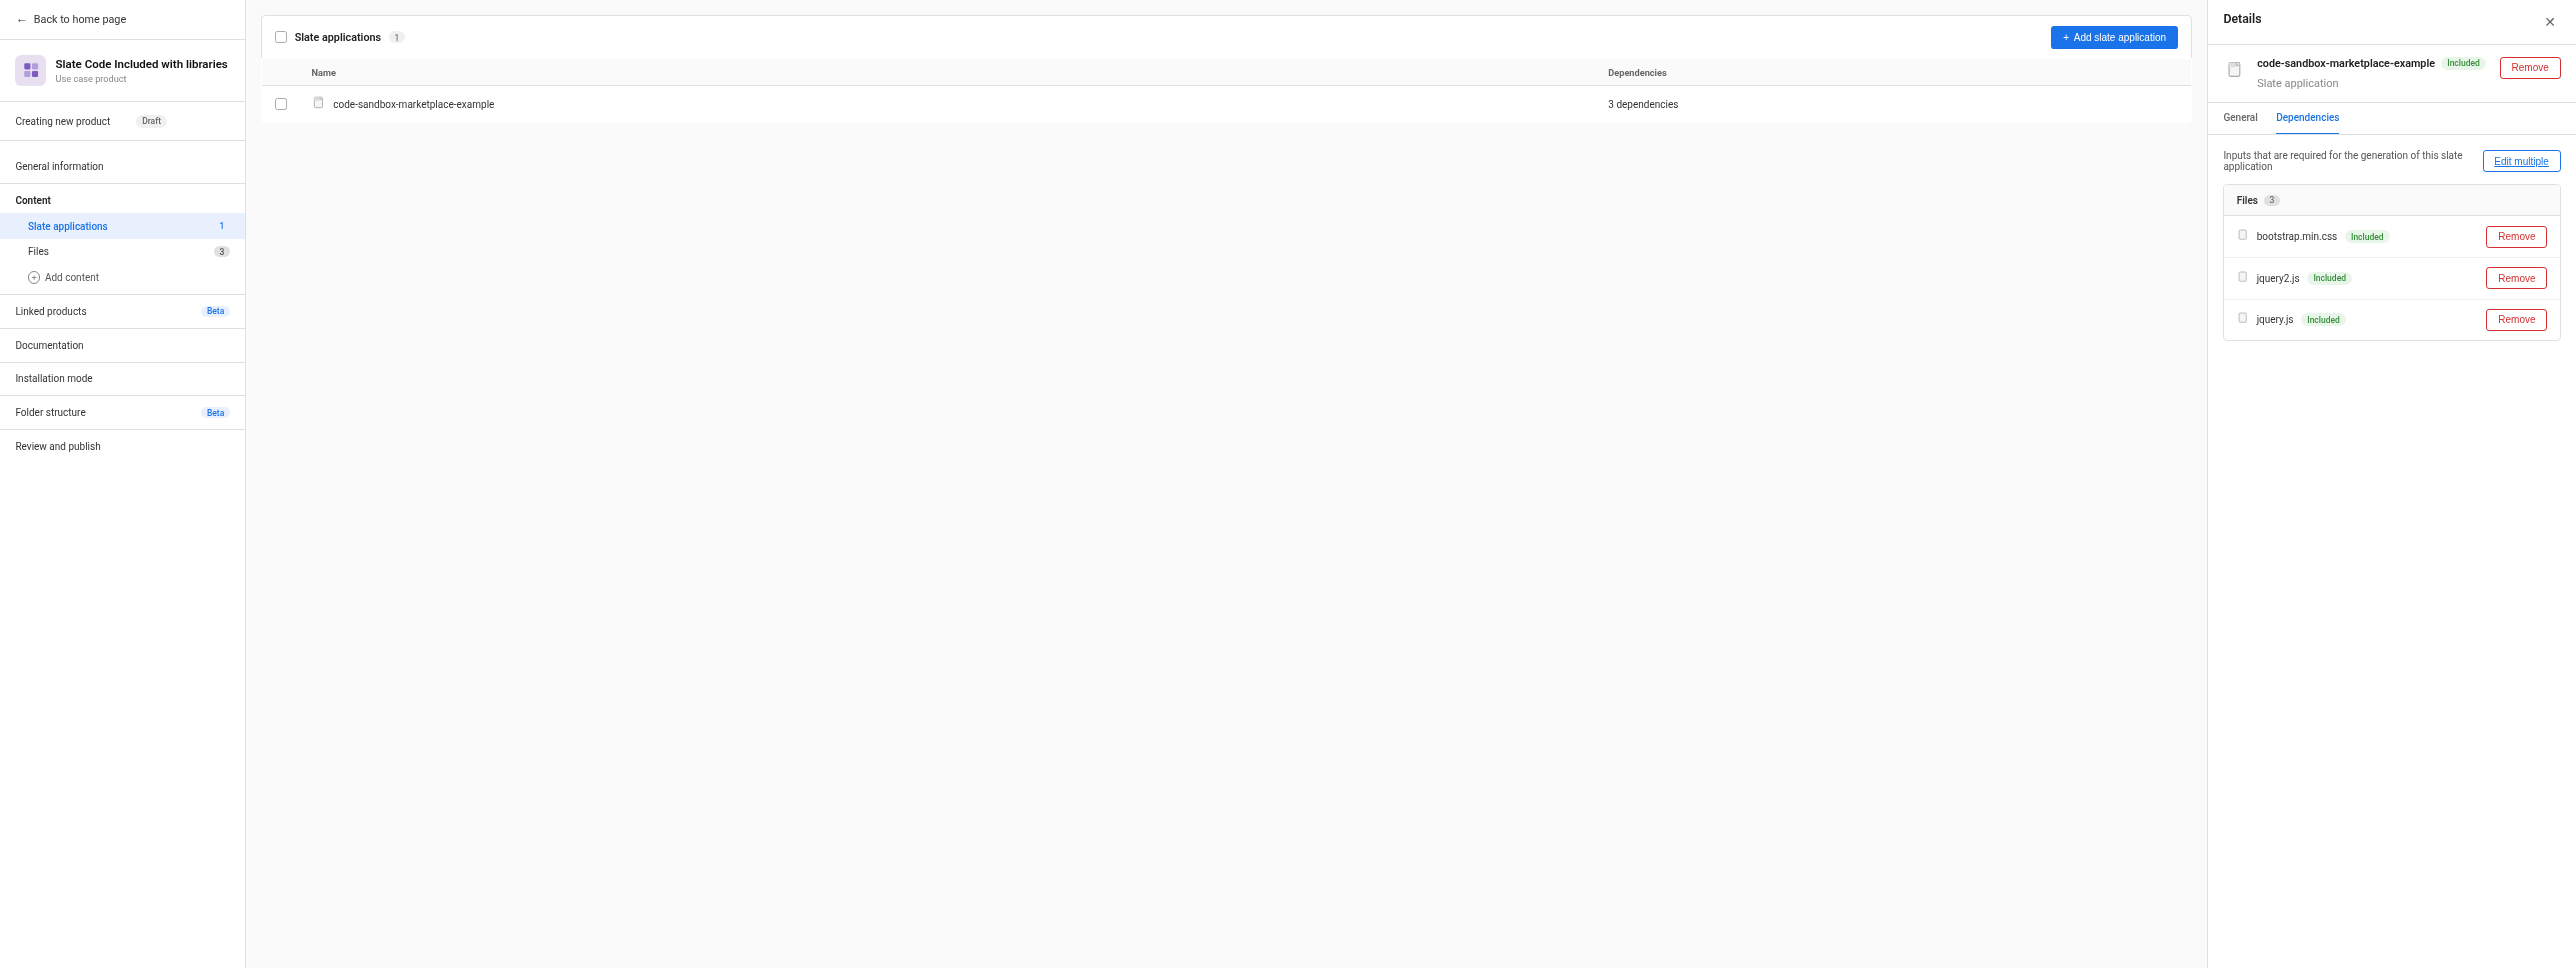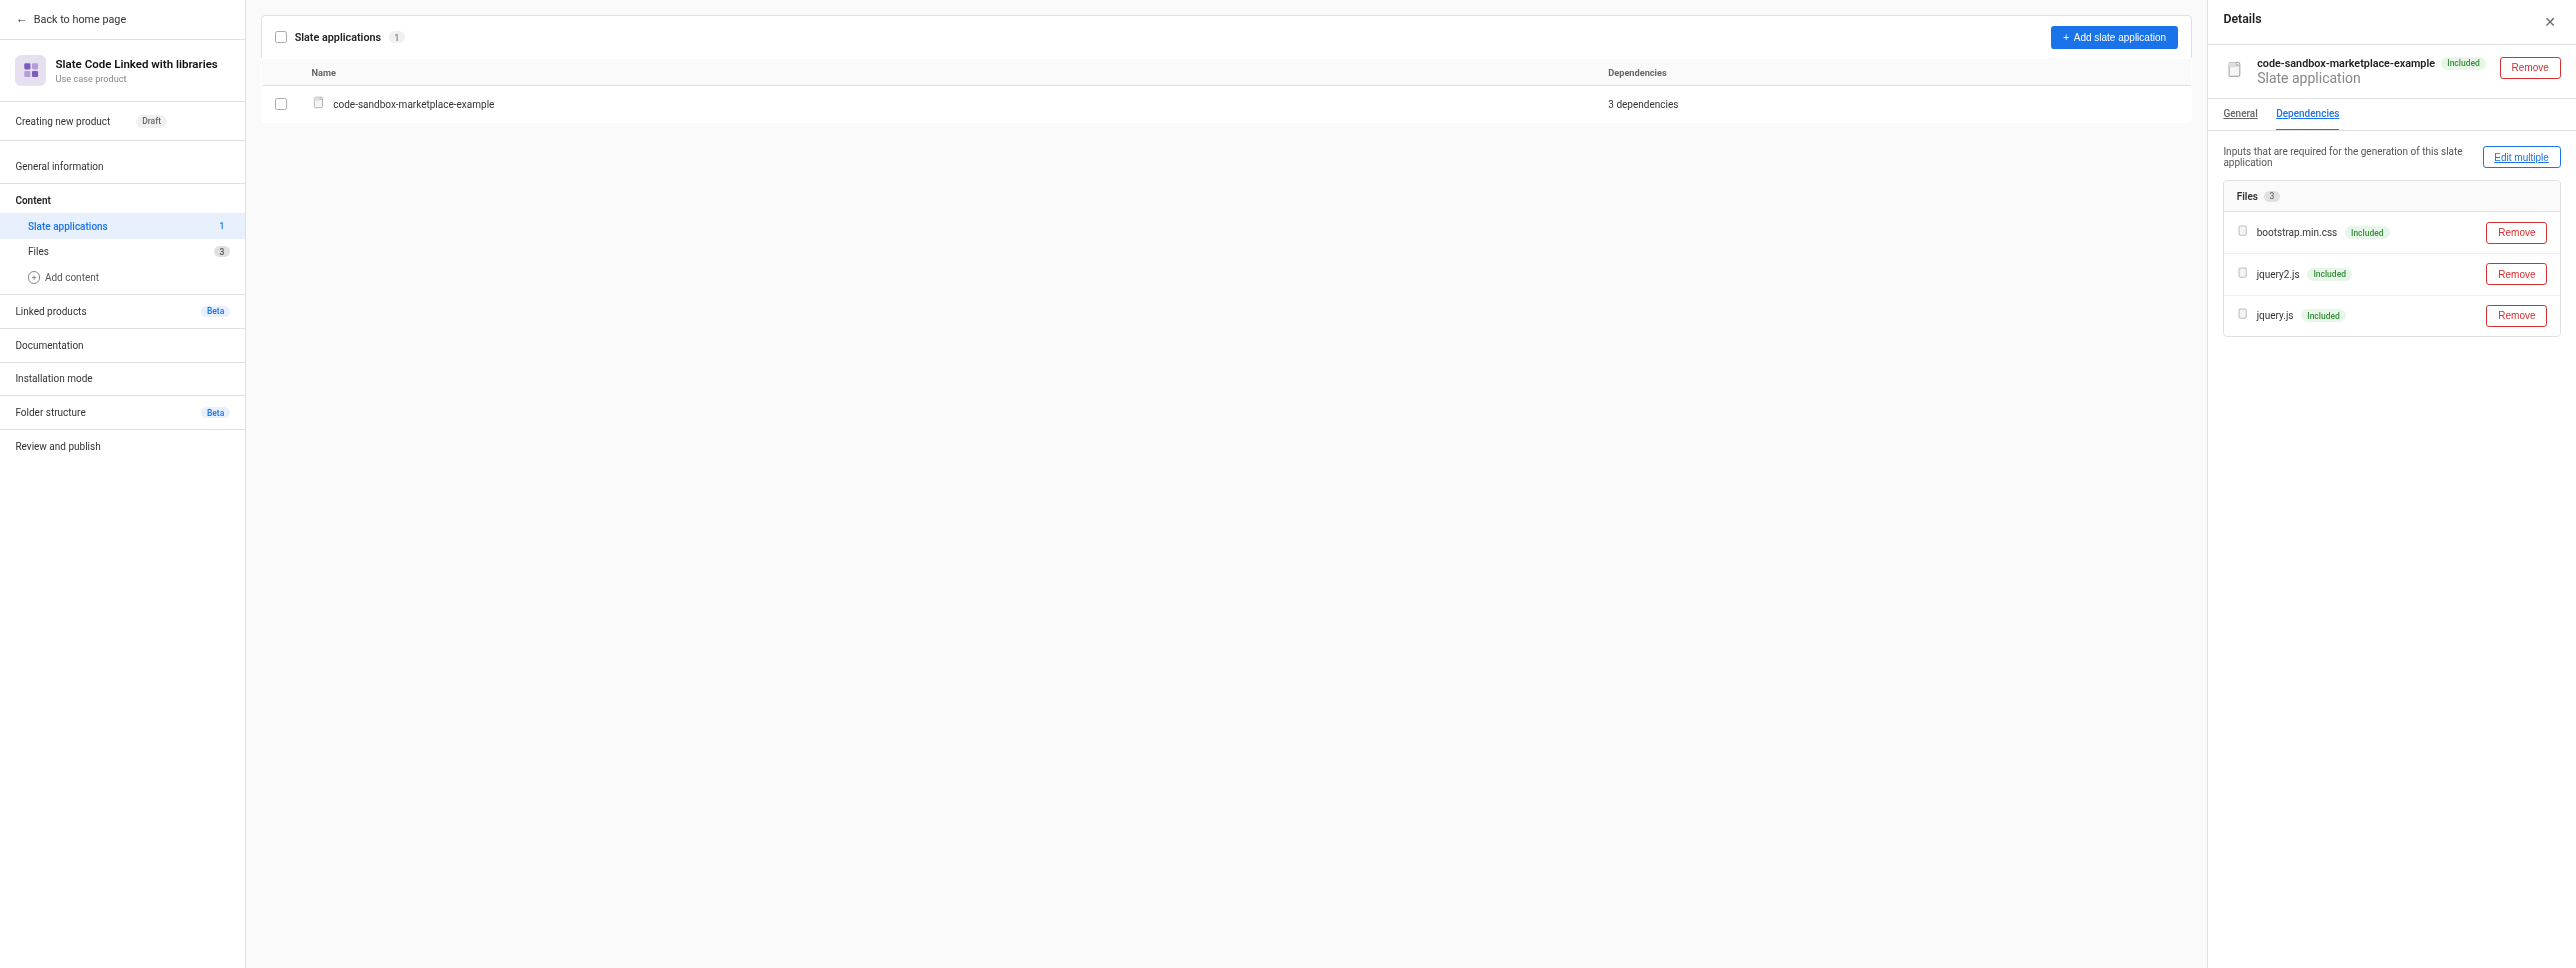--- a/index.html
+++ b/index.html
@@ -300,21 +300,21 @@
     .app-name-row { display: flex; align-items: center; gap: 6.1px; }
     .app-name { font-size: 10.8px; font-weight: 600; color: #222; }
     .included-badge {
       background: #e8f5e9;
       color: #388e3c;
       font-size: 8.5px;
       padding: 1.5px 6.1px;
       border-radius: 9.2px;
       font-weight: 500;
     }
-    .app-type { font-size: 14px; color: #888; margin-top: 0; }
+    .app-type { font-size: 11px; color: #888; margin-top: 7px; }
 
     .remove-btn {
       background: none;
       border: 0.8px solid #d32f2f;
       color: #d32f2f;
       padding: 4.6px 10.8px;
       border-radius: 3.1px;
       cursor: pointer;
       font-size: 10px;
       white-space: nowrap;
@@ -326,21 +326,20 @@
       padding: 0 15.4px;
     }
     .panel-tab {
       padding: 9.2px 0;
       margin-right: 18.4px;
       cursor: pointer;
       font-size: 10px;
       color: #666;
       border-bottom: 1.5px solid transparent;
       font-weight: 500;
-      text-decoration: underline;
     }
     .panel-tab.active {
       color: #1a73e8;
       border-bottom-color: #1a73e8;
     }
 
     .panel-body { padding: 15.4px; flex: 1; }
 
     .panel-description {
       font-size: 10px;
@@ -427,21 +426,21 @@
   <div class="product-info">
     <div class="product-icon">
       <svg viewBox="0 0 24 24" fill="none" xmlns="http://www.w3.org/2000/svg">
         <rect x="3" y="3" width="8" height="8" rx="1.5" fill="#7c5cbf"></rect>
         <rect x="13" y="3" width="8" height="8" rx="1.5" fill="#b39ddb"></rect>
         <rect x="3" y="13" width="8" height="8" rx="1.5" fill="#b39ddb"></rect>
         <rect x="13" y="13" width="8" height="8" rx="1.5" fill="#7c5cbf"></rect>
       </svg>
     </div>
     <div>
-      <div class="product-title">Slate Code Linked with libraries</div>
+      <div class="product-title">Slate Code Included with libraries</div>
       <div class="product-subtitle">Use case product</div>
     </div>
   </div>
 
   <div class="creating-section">
     <span class="creating-label">Creating new product</span>
     <span class="draft-badge">Draft</span>
   </div>
 
   <div class="nav-section">

